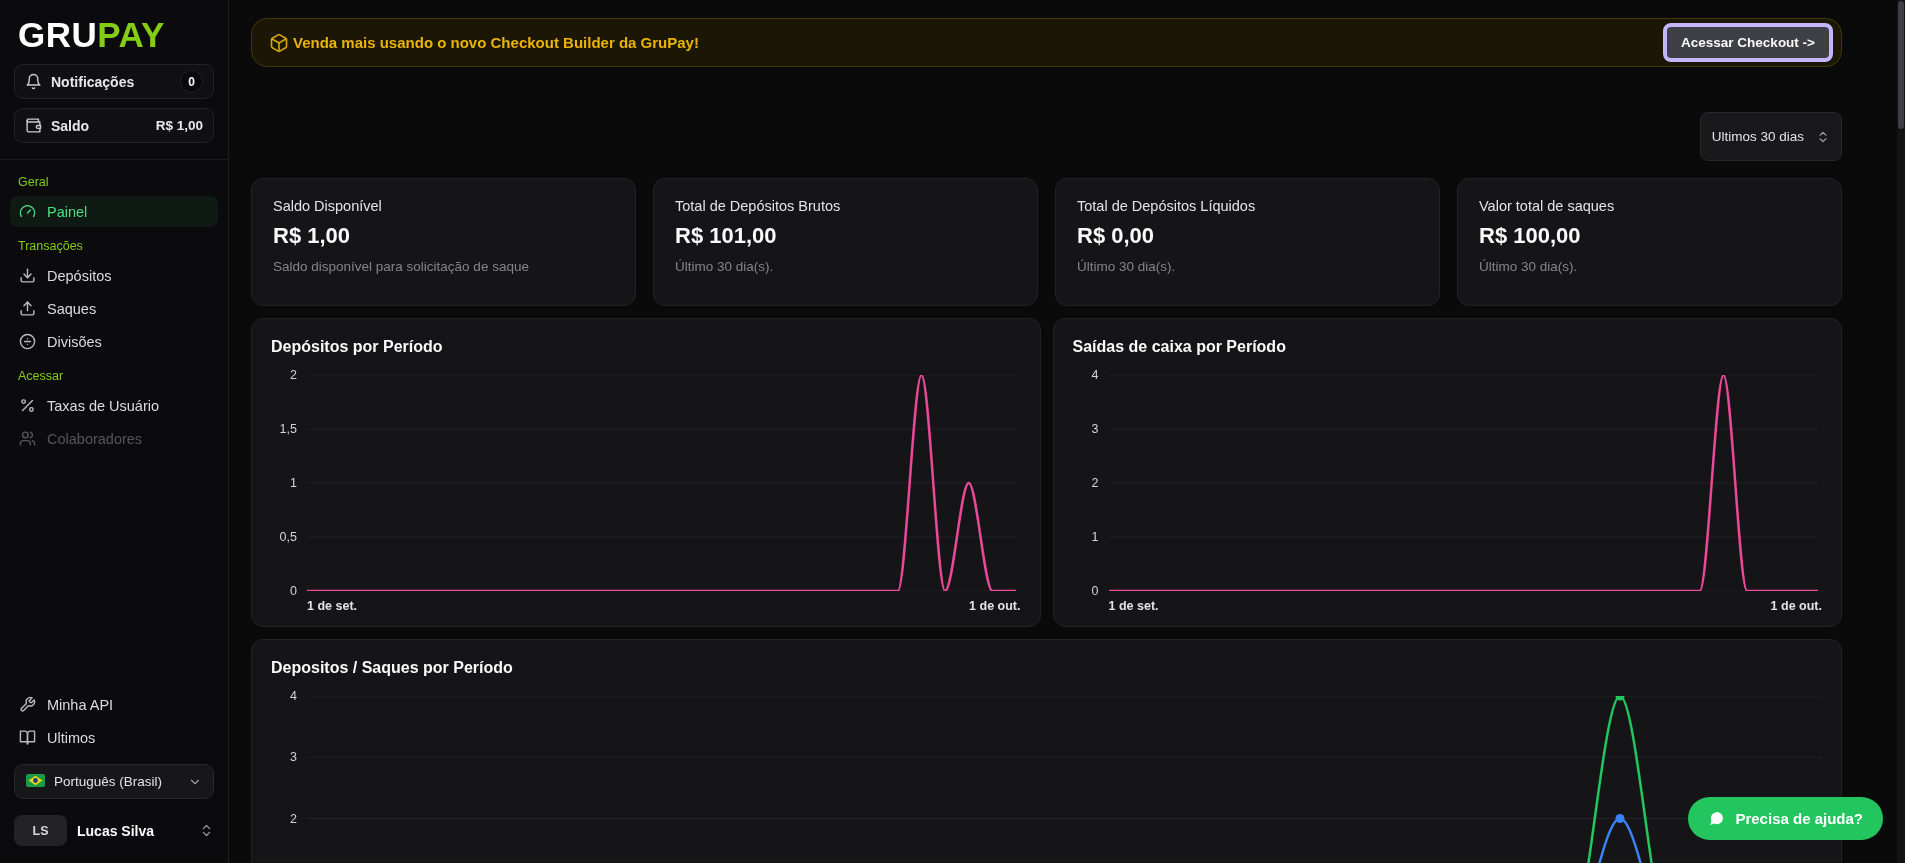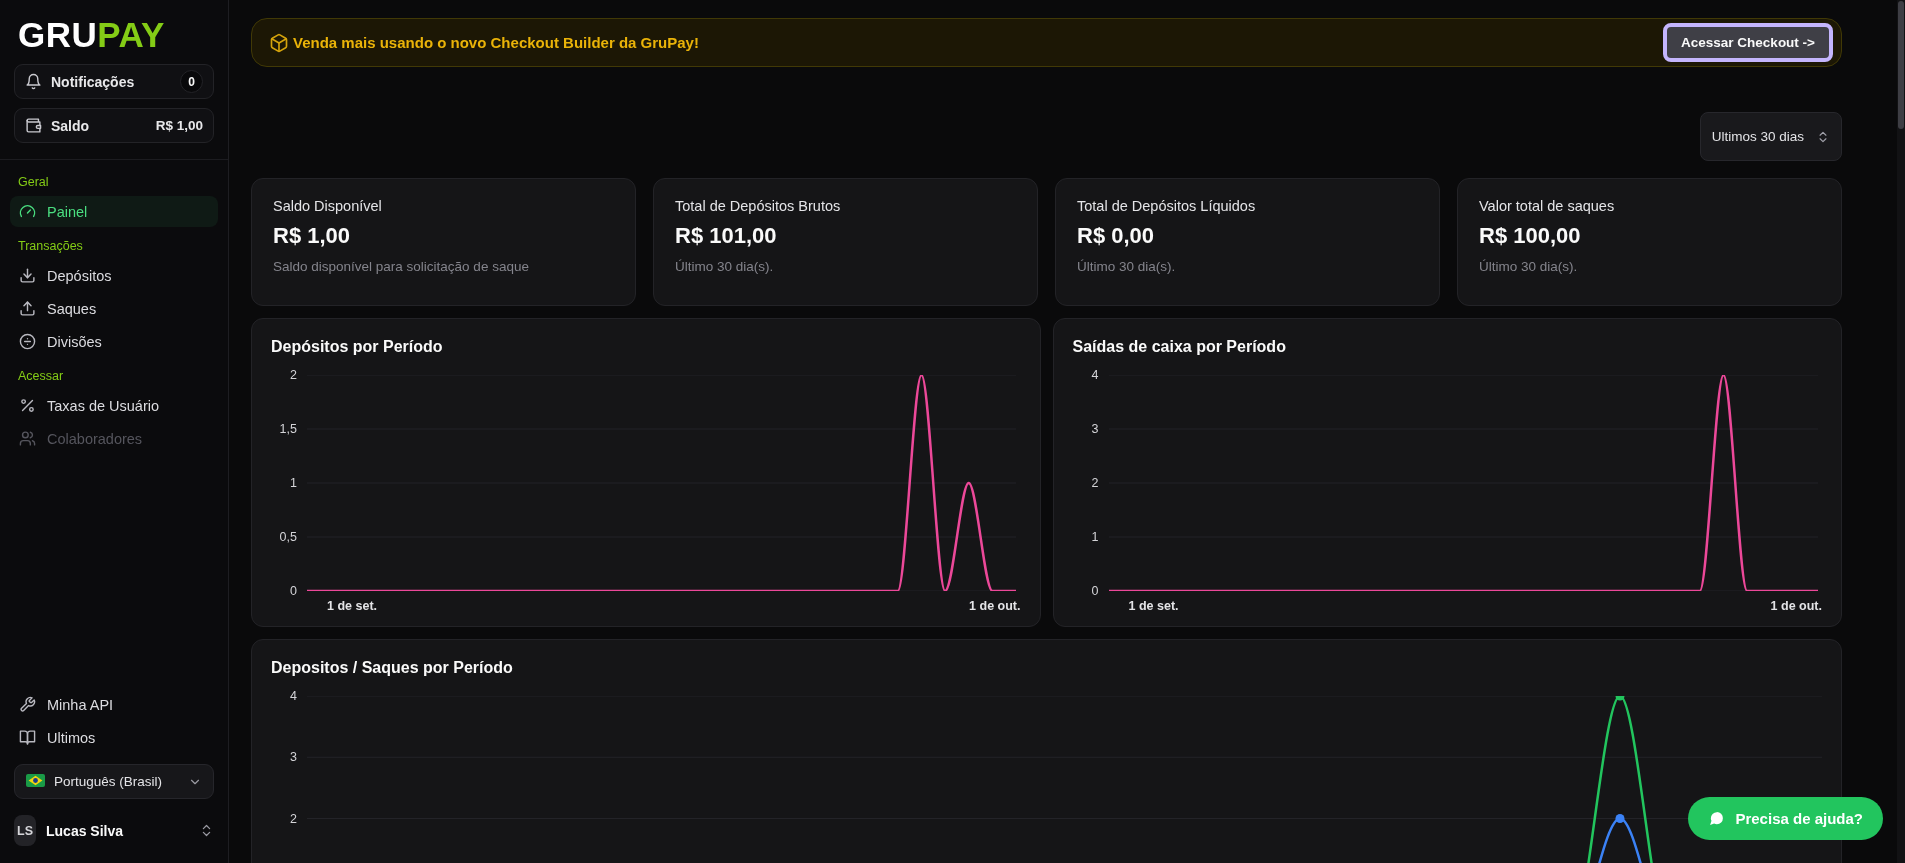--- a/index.html
+++ b/index.html
@@ -57,21 +57,21 @@
   .lang-select {
     margin:10px 14px 8px; height:35px;
     background:#17171a; border:1px solid #26262b; border-radius:9px;
     display:flex; align-items:center; gap:9px; padding:0 11px;
     font-size:13.5px; color:#e4e4e7; cursor:pointer;
   }
   .lang-select .caret { margin-left:auto; display:flex; color:#9a9aa2; }
 
   .user-row { margin:8px 14px 17px; display:flex; align-items:center; gap:10px; cursor:pointer; }
   .avatar {
-    width:22px; height:31px; border-radius:8px; background:#232327;
+    width:53px; height:31px; border-radius:8px; background:#232327;
     display:flex; align-items:center; justify-content:center;
     font-size:12.5px; font-weight:700; color:#d6d6da;
   }
   .user-name { font-size:14px; font-weight:600; }
   .user-caret { margin-left:auto; display:flex; color:#9a9aa2; }
 
   
   .main { flex:1; position:relative; padding:18px 63px 0 22px; overflow:hidden; }
 
   .banner {
@@ -112,21 +112,21 @@
   .chart-title { font-size:16px; font-weight:700; }
   .chart-body { display:flex; margin-top:19px; }
   .y-axis { width:36px; flex:none; position:relative; }
   .ytick { position:absolute; right:10px; transform:translateY(-50%); font-size:12.5px; color:#d4d4d8; }
   .plot { flex:1; position:relative; }
   .plot svg { position:absolute; left:0; top:0; }
   .plot-sm { height:216px; }
   .plot-lg { height:245px; }
   .x-row { display:flex; margin-top:8px; }
   .x-spacer { width:36px; flex:none; }
-  .x-labels { flex:1; display:flex; justify-content:space-between; font-size:12.5px; font-weight:600; color:#e4e4e7;margin-left:20px; }
+  .x-labels { flex:1; display:flex; justify-content:space-between; font-size:12.5px; font-weight:600; color:#e4e4e7; }
 
   .help-btn {
     position:fixed; right:22px; bottom:23px; z-index:50;
     background:#22c55e; color:#ffffff; border:none; border-radius:999px;
     display:flex; align-items:center; gap:10px; padding:13px 20px;
     font-size:15px; font-weight:700; cursor:pointer; font-family:inherit;
   }
 
   .scroll-track { position:fixed; right:0; top:0; width:8px; height:100%; background:#121214; z-index:40; }
   .scroll-thumb { position:absolute; top:1px; right:1px; width:6px; height:128px; background:#3e3e44; border-radius:3px; cursor:pointer; }

